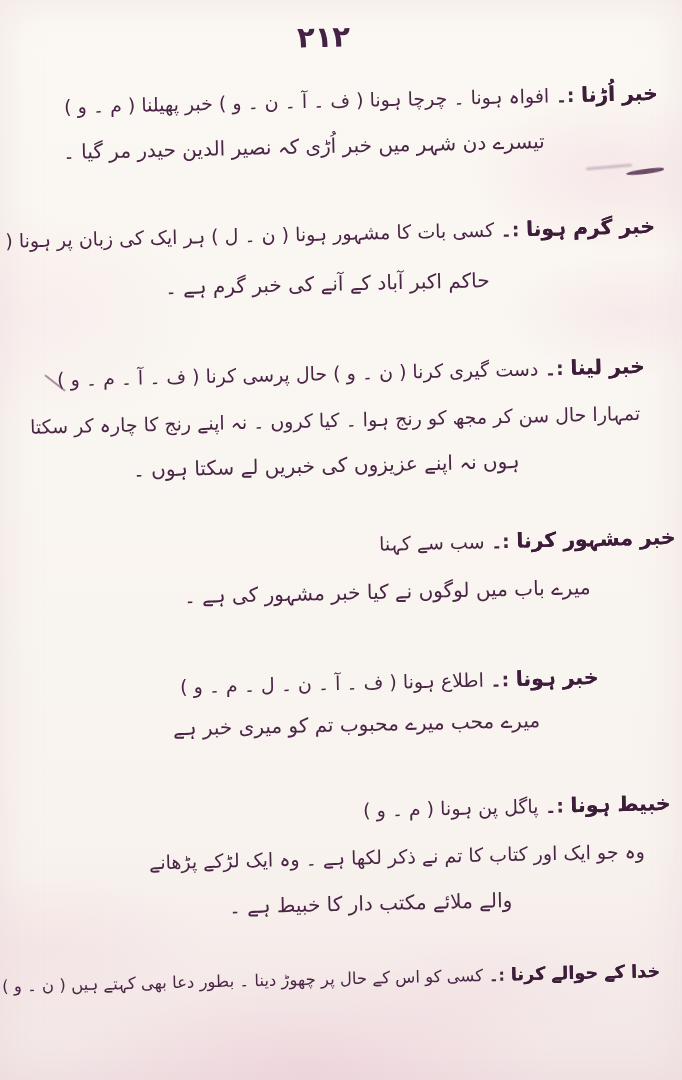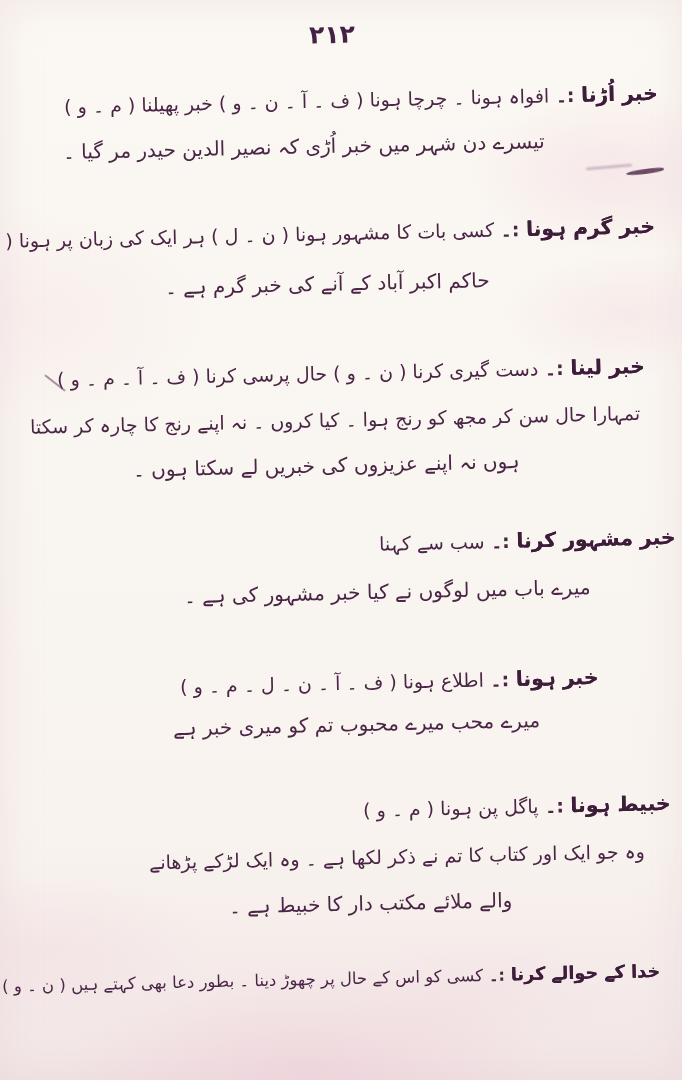--- a/index.html
+++ b/index.html
@@ -34,22 +34,22 @@
   .fs-sm{font-size:16.5px;}
   .headword{
     font-weight:bold;
     font-size:1.07em;
     color:#3e1d3a;
     text-shadow:0 0 .6px #3e1d3a;
   }
   .sep{font-weight:bold;}
   .pagenum{
     position:absolute;
-    top:20px;left:309px;
-    font-size:25px;
+    top:20px;left:297px;
+    font-size:29px;
     font-weight:bold;
     color:#432245;
     letter-spacing:4px;
     transform:rotate(-1deg);
   }
   .smudge{
     position:absolute;
     left:626px;top:169px;
     width:38px;height:5px;
     background:#54304e;

